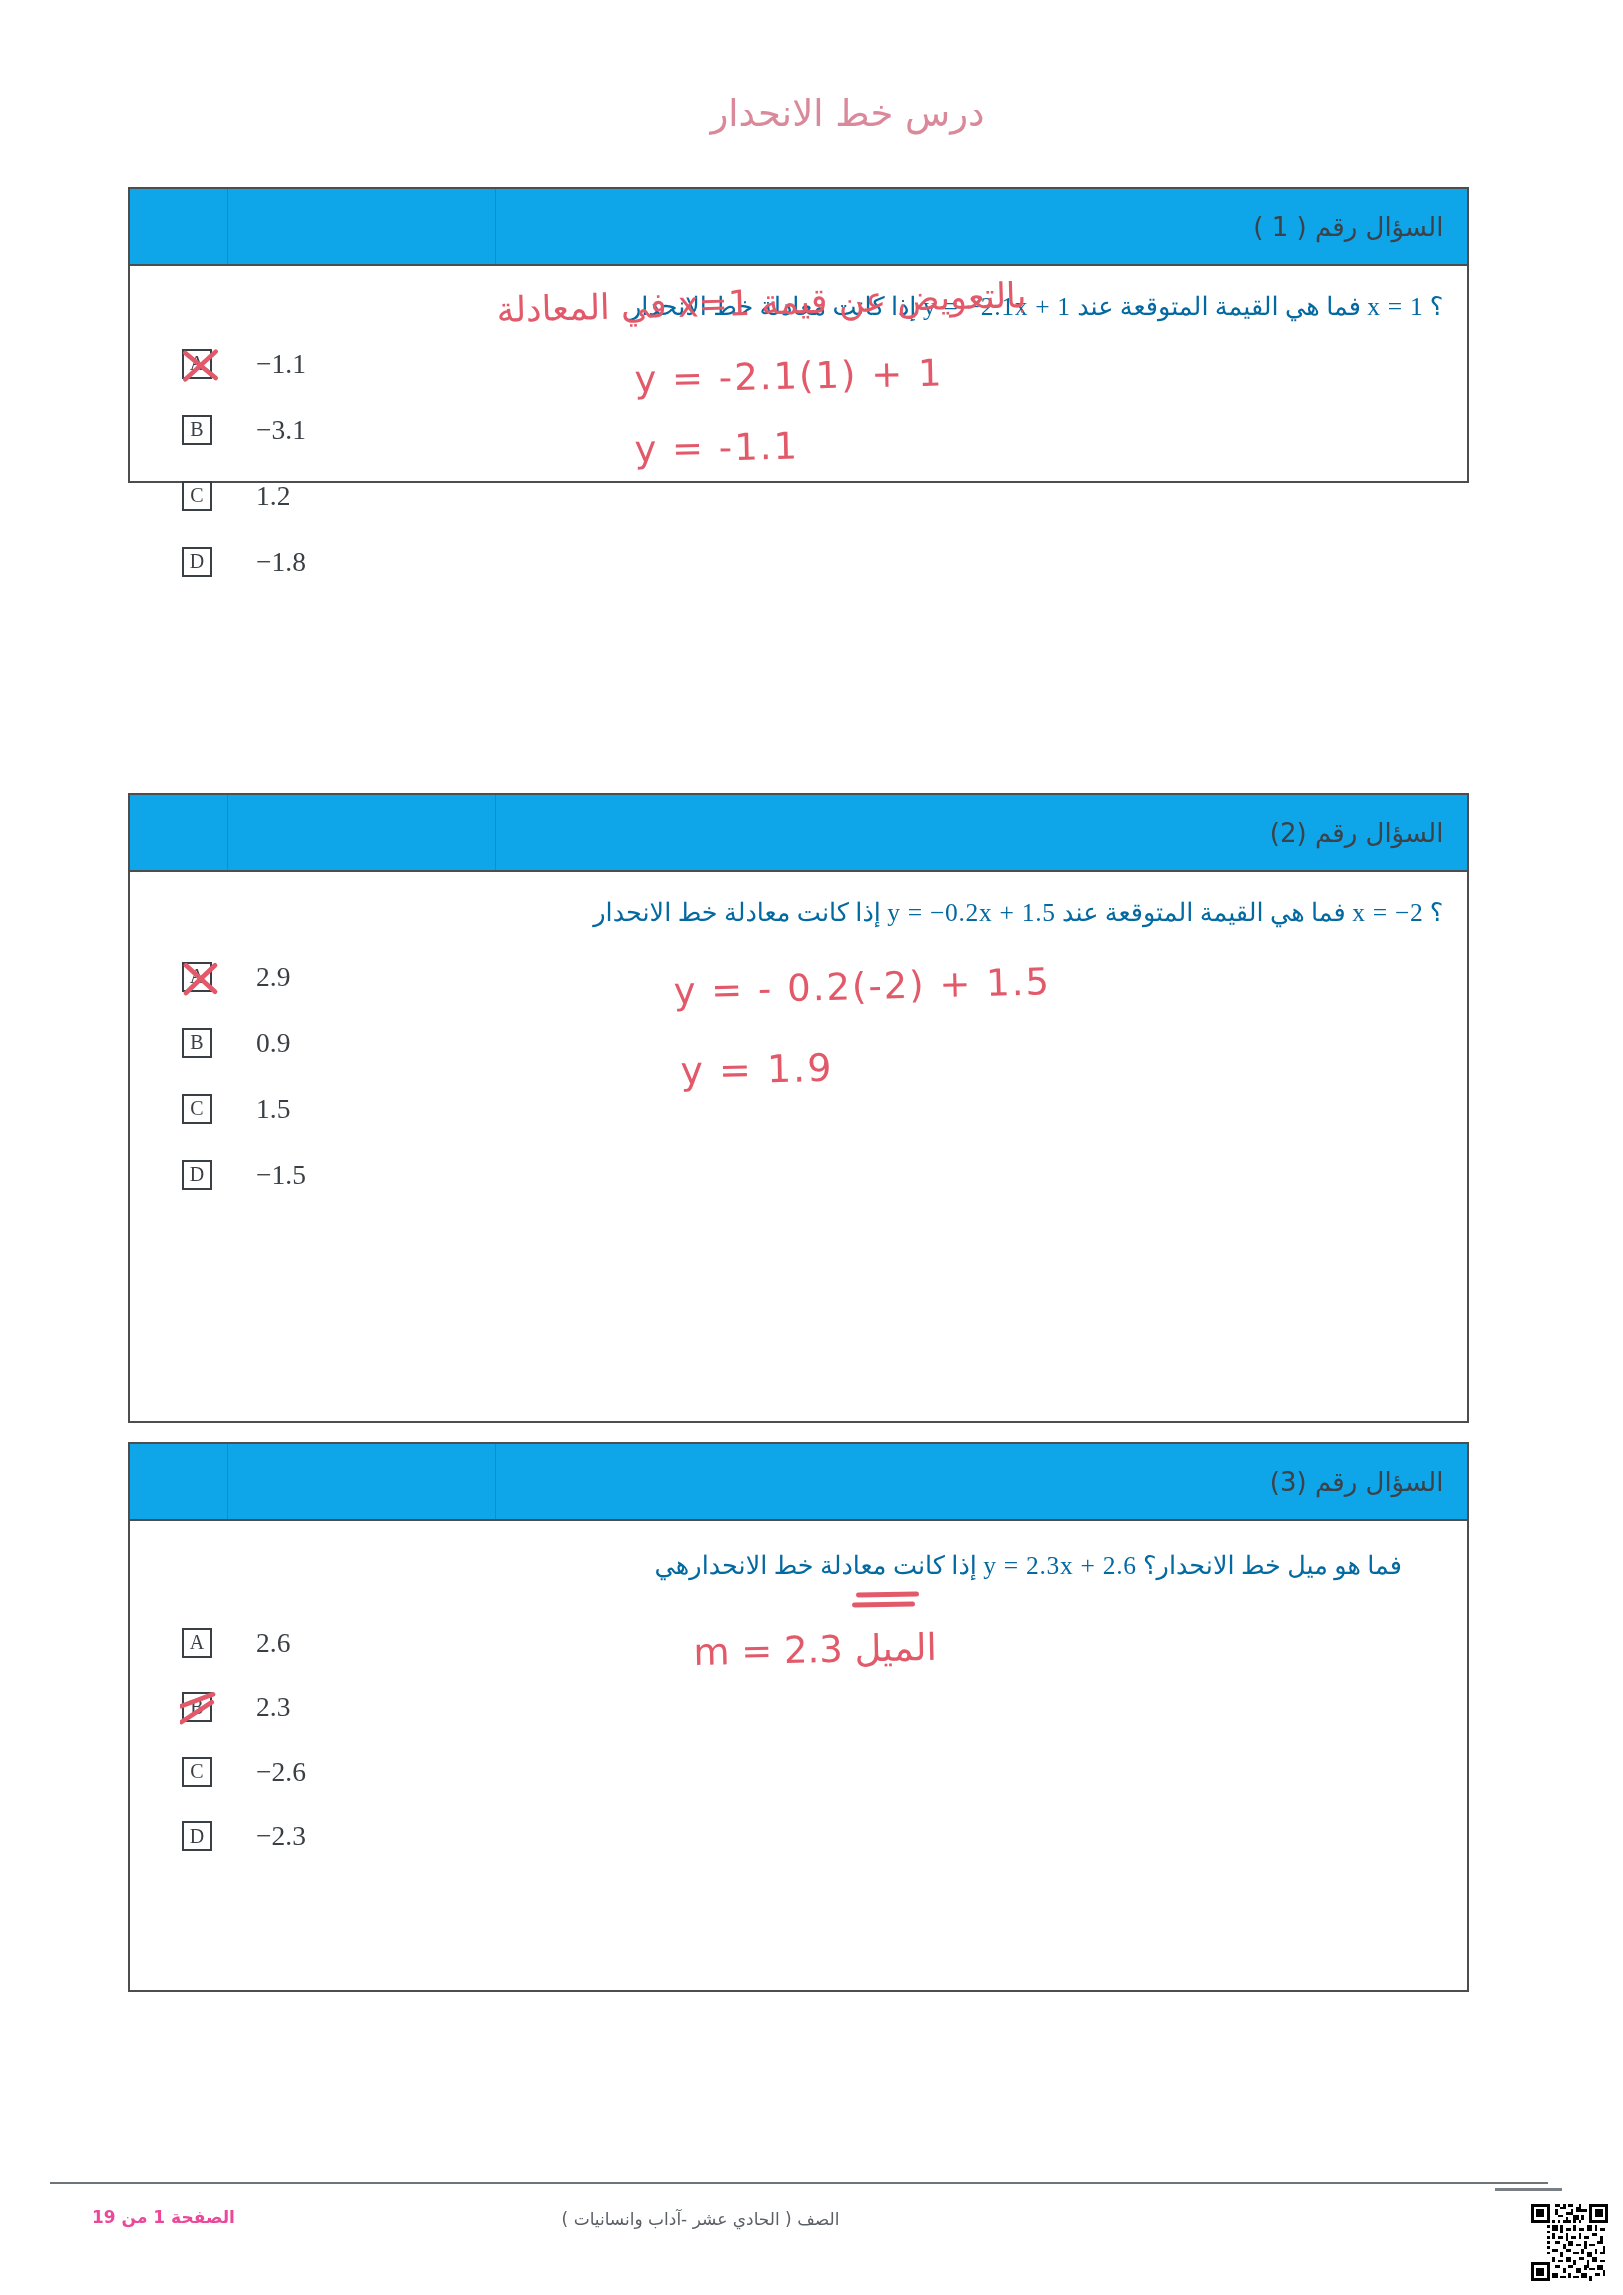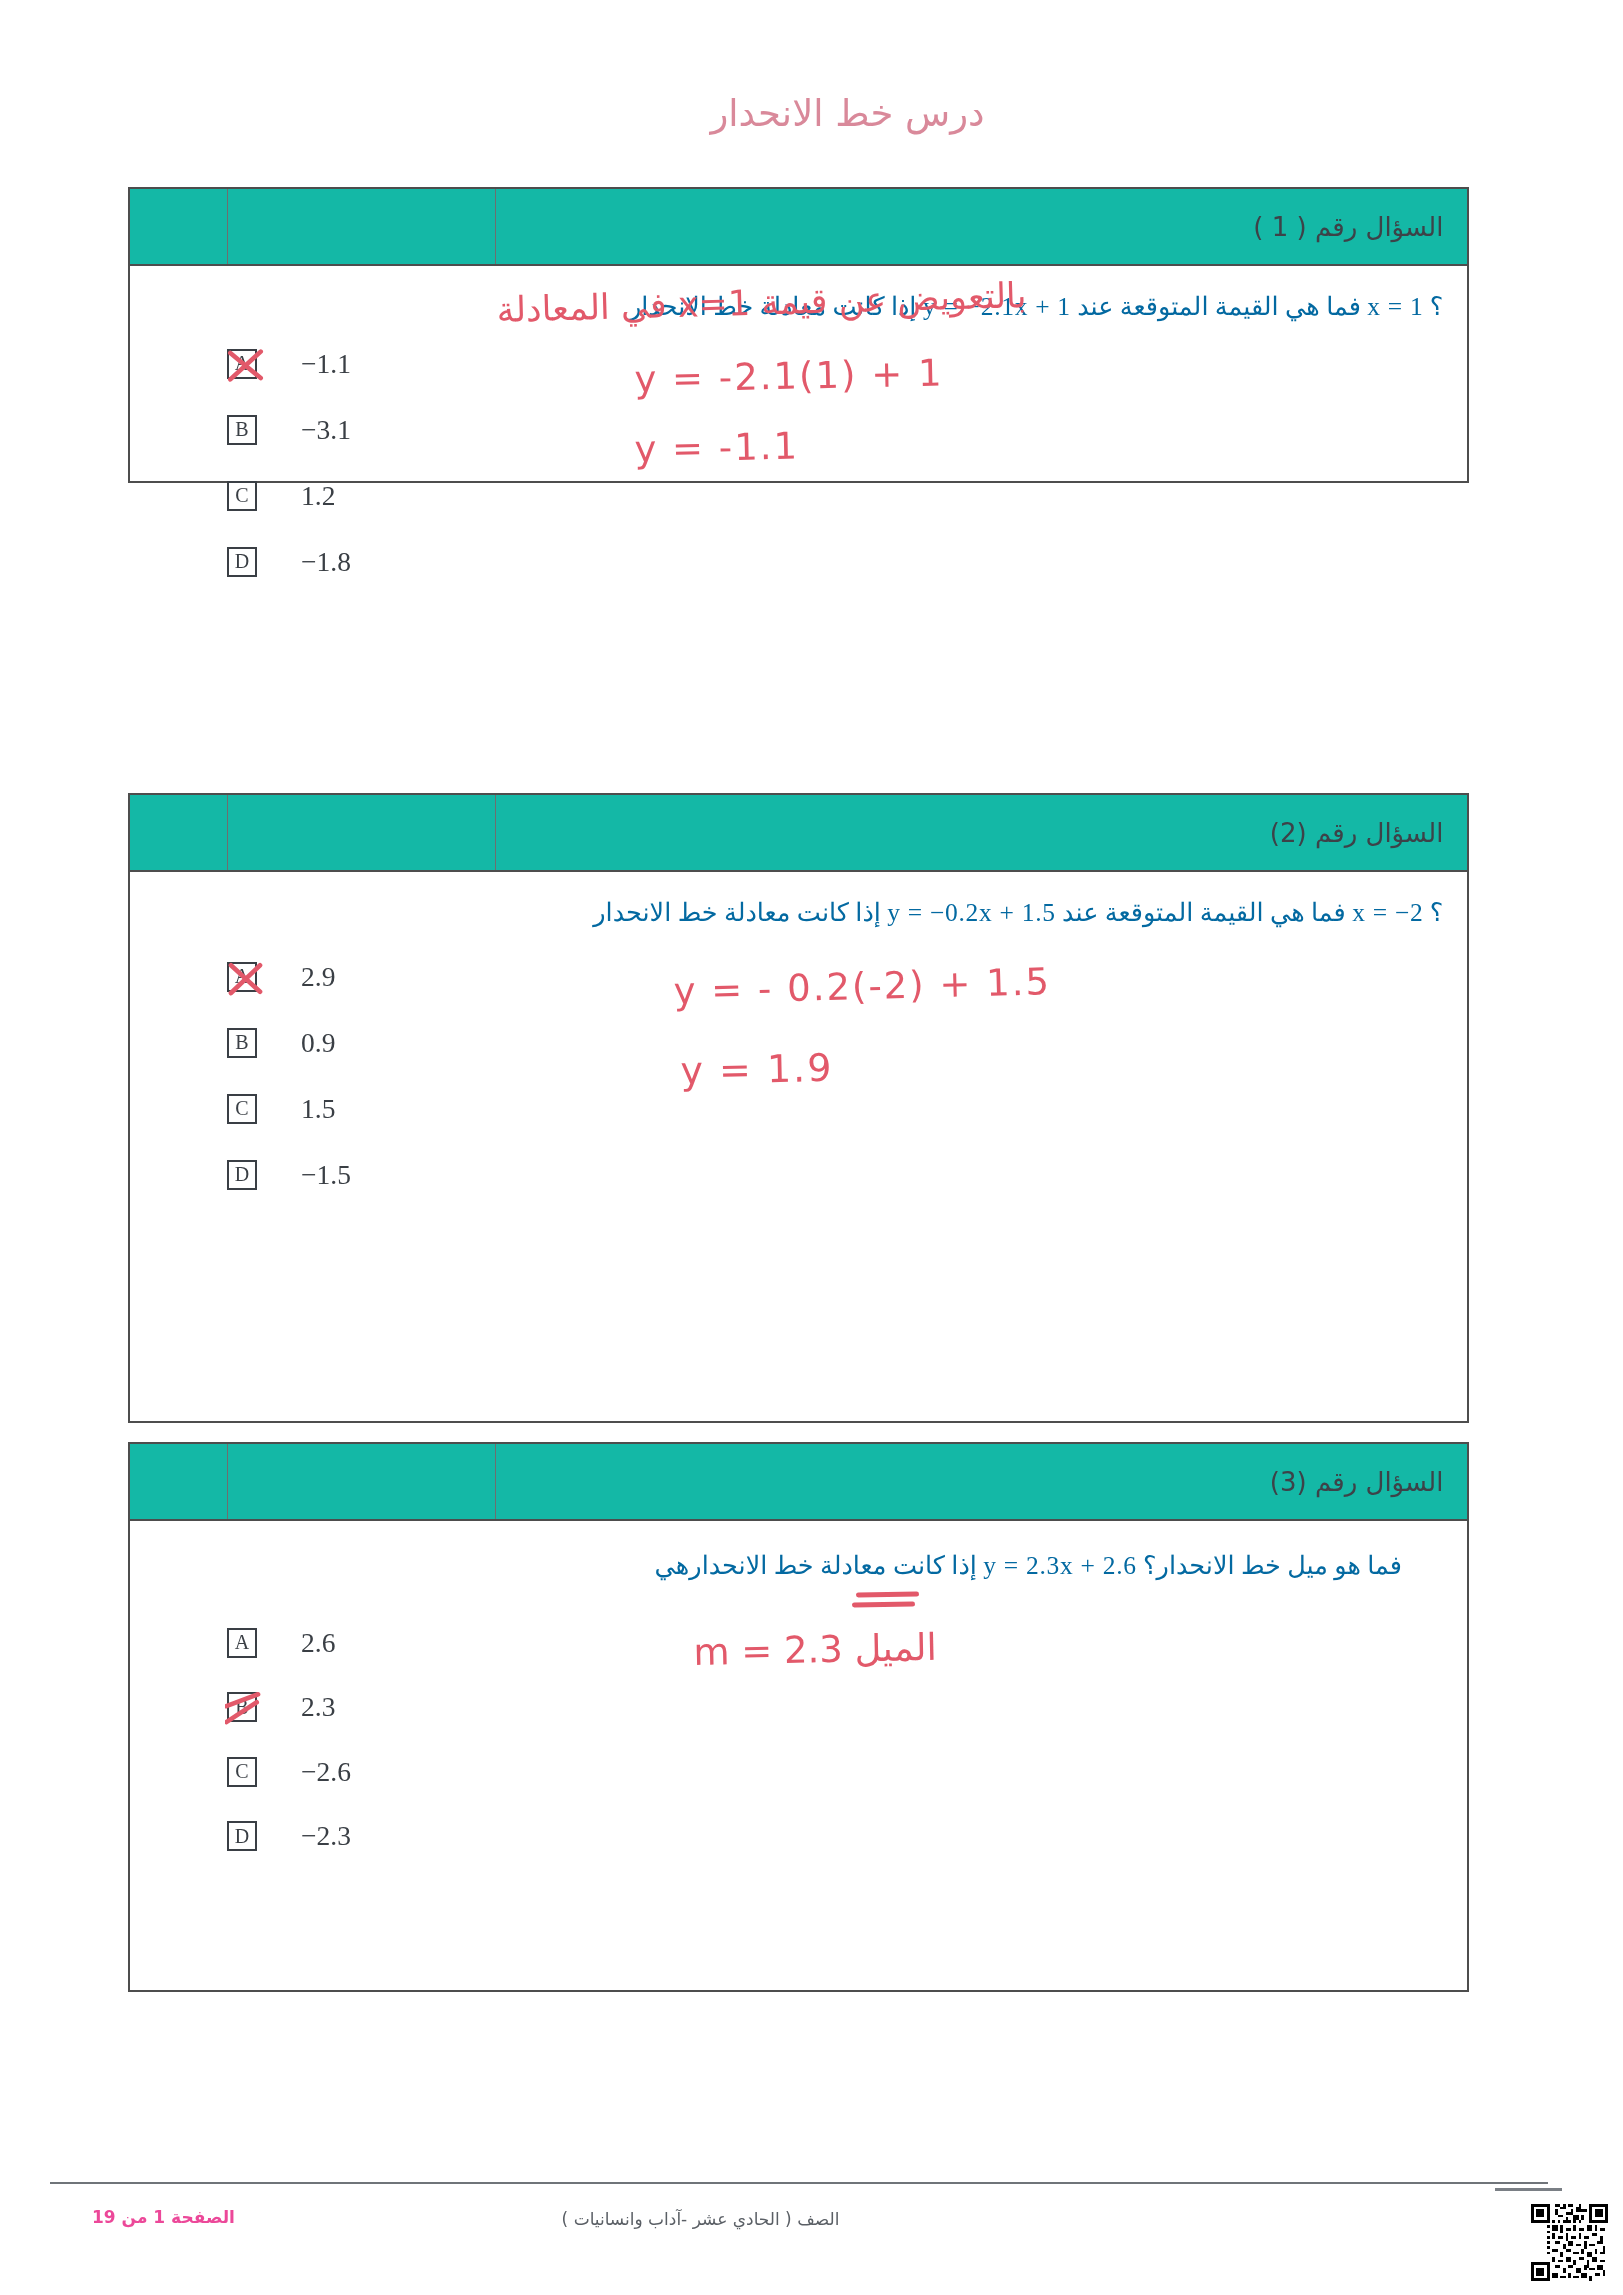--- a/index.html
+++ b/index.html
@@ -40,21 +40,21 @@
     background: #ffffff;
   }
   .qblock.q1 { top: 187px; height: 296px; }
   .qblock.q2 { top: 793px; height: 630px; }
   .qblock.q3 { top: 1442px; height: 550px; }
 
   .qhead {
     display: flex;
     flex-direction: row;
     height: 77px;
-    background: #14b8a6;
+    background: #0ea5e9;
     border-bottom: 2px solid #4d4d4d;
     box-sizing: border-box;
   }
   .qhead .cell-a { width: 98px; border-right: 1.3px solid #6e6e6e; box-sizing: border-box; }
   .qhead .cell-b { width: 268px; border-right: 1.3px solid #6e6e6e; box-sizing: border-box; }
   .qhead .cell-c {
     flex: 1;
     box-sizing: border-box;
     direction: rtl;
     text-align: right;
@@ -99,21 +99,21 @@
     position: absolute;
     top: 77px;
     right: 0;
     left: 0;
   }
   .opt-row {
     display: flex;
     align-items: center;
     height: 41px;
     margin-bottom: 25px;
-    padding-left: 97px;
+    padding-left: 52px;
   }
   .q3 .opt-row { margin-bottom: 23.6px; }
   .opt-box {
     position: relative;
     width: 30px;
     height: 30px;
     border: 2px solid #3a3f45;
     box-sizing: border-box;
     display: flex;
     align-items: center;

